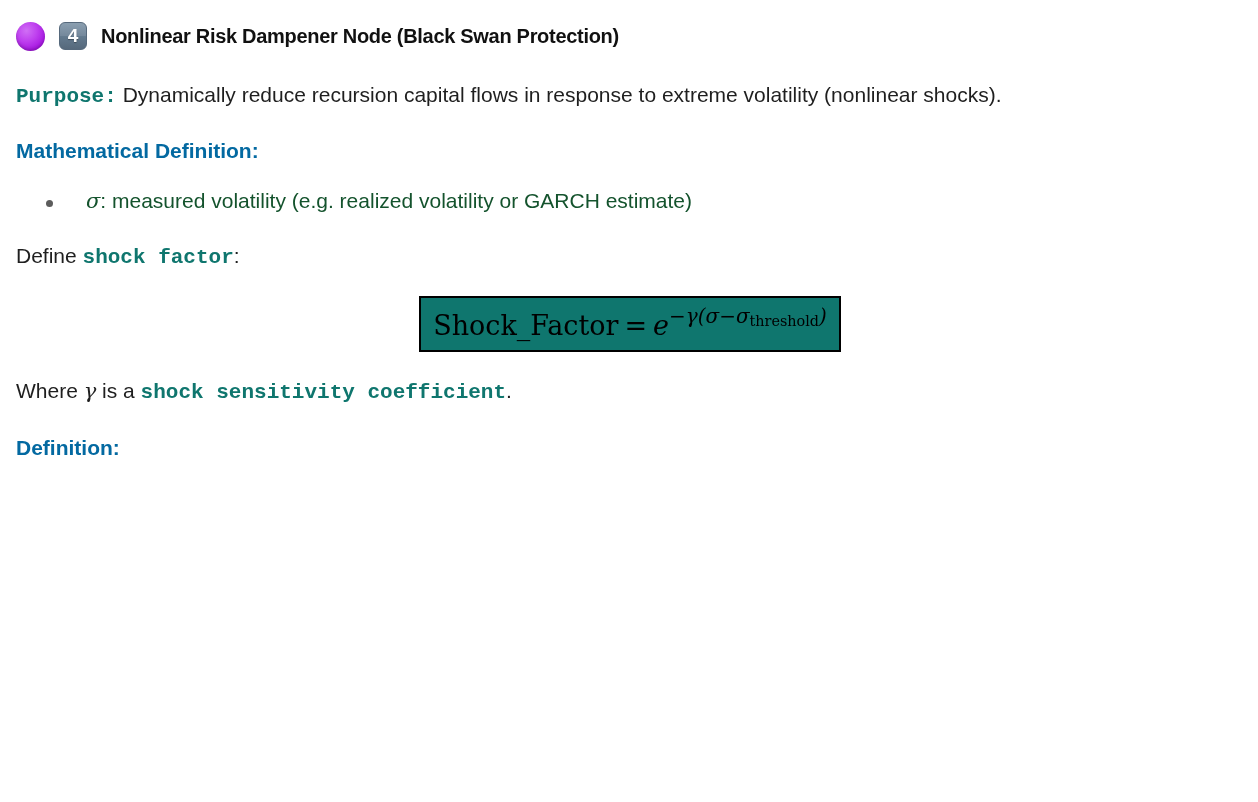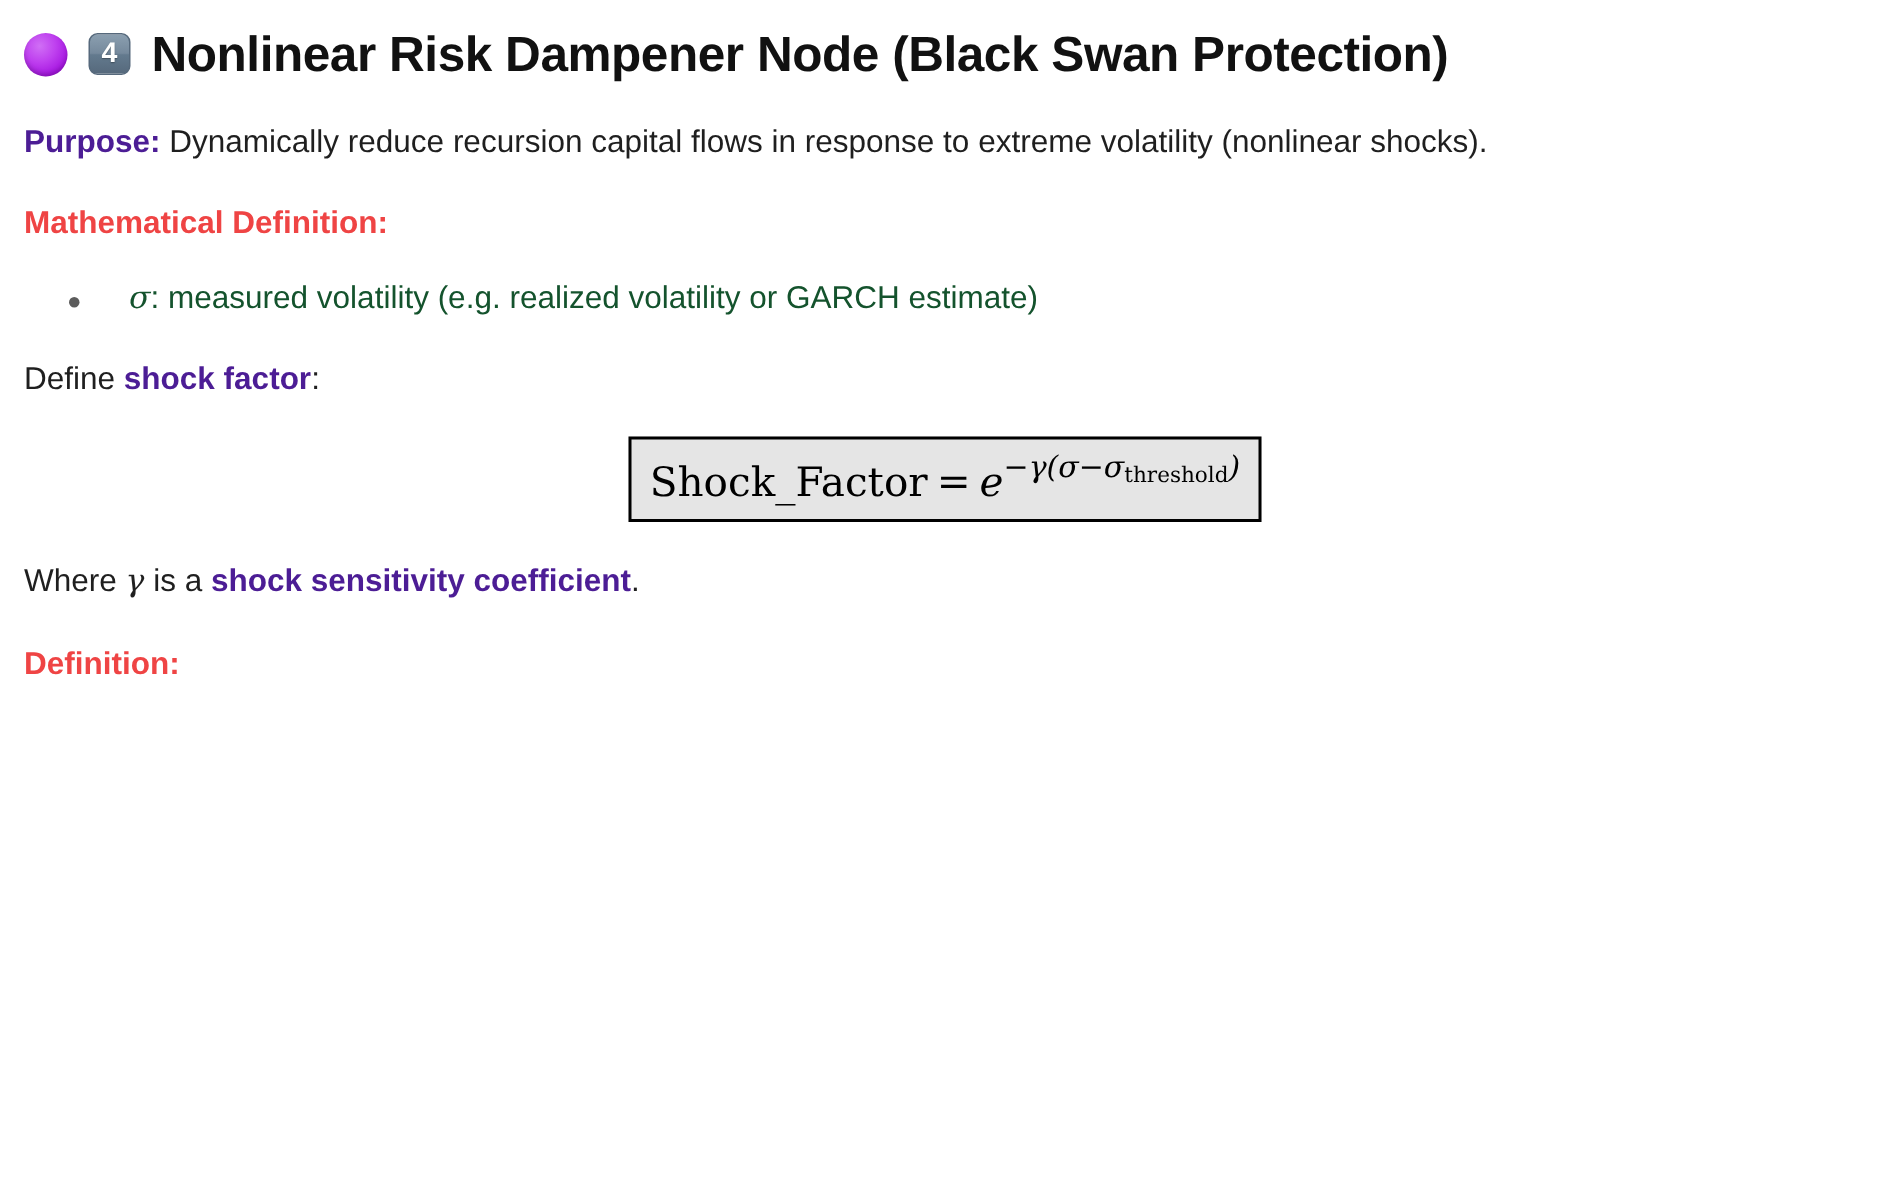--- a/index.html
+++ b/index.html
@@ -46,42 +46,42 @@
     color: #ffffff;
     font-family: "Liberation Sans", sans-serif;
     font-weight: bold;
     font-size: 19px;
     line-height: 26px;
     text-align: center;
     flex: 0 0 auto;
     text-shadow: 0 1px 1px rgba(0,0,0,0.35);
   }
   h1.doc-title {
-    font-size: 33px;
+    font-size: 20px;
     font-weight: bold;
     letter-spacing: -0.3px;
     margin: 0;
     color: #111111;
     white-space: nowrap;
   }
 
   
   p.para {
     font-size: 21px;
     line-height: 1.35;
     margin: 25px 0 0 0;
     color: #1f1f1f;
   }
-  .b { font-weight: bold; color: #4c1d95; }
+  .b { font-weight: bold; color: #0f766e; font-family: Liberation Mono, monospace; }
 
   h2.section {
     font-size: 21px;
     font-weight: bold;
     margin: 28px 0 0 0;
-    color: #ef4444;
+    color: #0369a1;
   }
 
   
   ul.bullets {
     list-style: none;
     margin: 24px 0 0 0;
     padding: 0;
   }
   ul.bullets li {
     position: relative;
@@ -118,21 +118,21 @@
 
   
   .formula-wrap {
     display: flex;
     justify-content: center;
     margin-top: 24px;
   }
   .formula-box {
     border: 2px solid #000000;
     padding: 7px 12px 9px 12px;
-    background: #e5e5e5;
+    background: #0f766e;
     font-family: "DejaVu Serif", "Liberation Serif", serif;
     font-size: 27px;
     line-height: 1.15;
     color: #000000;
     white-space: nowrap;
   }
   .formula-box .op { margin: 0 6px; font-style: normal; }
   .formula-box .rm { font-style: normal; }
   .formula-box .it { font-style: italic; }
   .exp {

